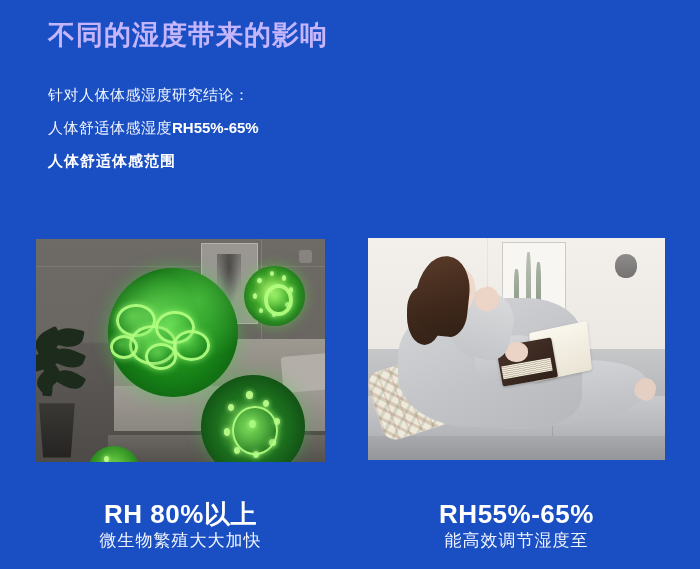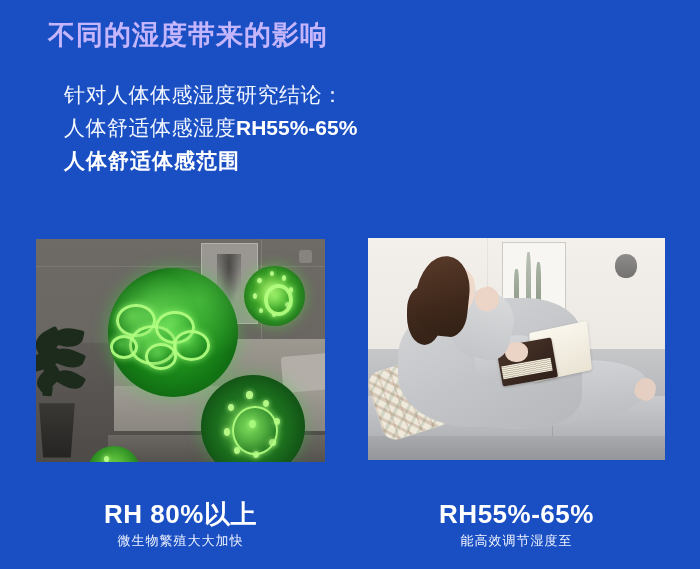--- a/index.html
+++ b/index.html
@@ -30,24 +30,24 @@
     font-weight: bold;
     color: #c4b5fd;
     letter-spacing: 1px;
     line-height: 1.2;
     white-space: nowrap;
   }
 
   
   .body-copy {
     position: absolute;
-    left: 64px;
+    left: 48px;
     top: 78px;
     color: #f2f6ff;
-    font-size: 21px;
+    font-size: 15px;
     line-height: 33px;
     letter-spacing: 0.5px;
   }
   .body-copy .line { white-space: nowrap; display: block; }
   .body-copy .bold { font-weight: bold; color: #ffffff; letter-spacing: 0px; }
   .body-copy .line-bold { font-weight: bold; color: #ffffff; letter-spacing: 1px; }
 
   
   .photo {
     position: absolute;
@@ -353,21 +353,21 @@
   .cap-left  { left: 36px;  top: 500px; width: 289px; }
   .cap-right { left: 368px; top: 500px; width: 297px; }
   .cap-title {
     font-size: 26px;
     font-weight: bold;
     letter-spacing: 0.5px;
     line-height: 28px;
     white-space: nowrap;
   }
   .cap-sub {
-    font-size: 13px;
+    font-size: 17px;
     font-weight: normal;
     letter-spacing: 1px;
     line-height: 26px;
     color: #f0f4ff;
     white-space: nowrap;
   }
 </style>
 </head>
 <body>
 

